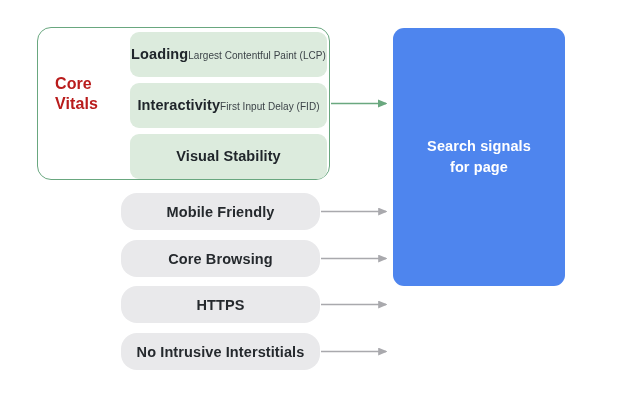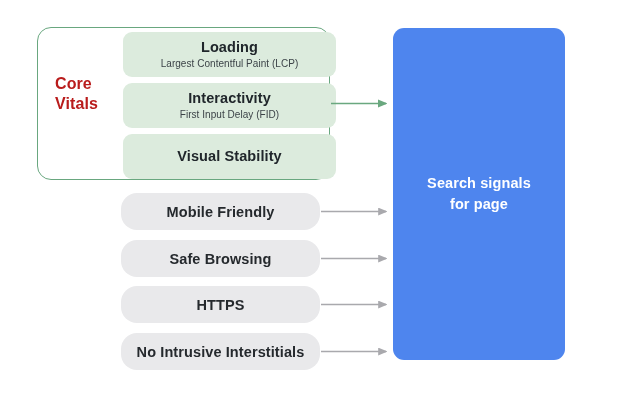--- a/index.html
+++ b/index.html
@@ -47,28 +47,28 @@
     font-size: 16px;
     font-weight: 700;
     line-height: 20px;
     letter-spacing: .1px;
   }
   .cwv-label span { display: block; }
 
   
   .vital {
     position: absolute;
-    left: 123px;
-    width: 213px;
+    left: 130px;
+    width: 197px;
     height: 45px;
     background: #dcebdd;
     border-radius: 9px;
     box-sizing: border-box;
     display: flex;
-    flex-direction: column;
+    flex-direction: row;
     align-items: center;
     justify-content: center;
   }
   .vital-1 { top: 32px; }
   .vital-2 { top: 83px; }
   .vital-3 { top: 134px; }
 
   .vital-title {
     color: #20262b;
     font-size: 14.5px;
@@ -117,21 +117,21 @@
     height: 400px;
     pointer-events: none;
   }
 
   
   .outcome {
     position: absolute;
     left: 393px;
     top: 28px;
     width: 172px;
-    height: 332px;
+    height: 258px;
     background: #4e85ee;
     border-radius: 11px;
     display: flex;
     align-items: center;
     justify-content: center;
   }
   .outcome-text {
     color: #ffffff;
     font-size: 14.5px;
     font-weight: 700;
@@ -165,21 +165,21 @@
   </div>
 
   <div class="vital vital-3">
     <div class="vital-title">Visual Stability</div>
   </div>
 
   <div class="signal signal-0">
     <div class="signal-label">Mobile Friendly</div>
   </div>
   <div class="signal signal-1">
-    <div class="signal-label">Safe Browsing</div>
+    <div class="signal-label">Core Browsing</div>
   </div>
   <div class="signal signal-2">
     <div class="signal-label">HTTPS</div>
   </div>
   <div class="signal signal-3">
     <div class="signal-label">No Intrusive Interstitials</div>
   </div>
 
   <svg class="arrows" viewBox="0 0 624 400">
     <defs>

